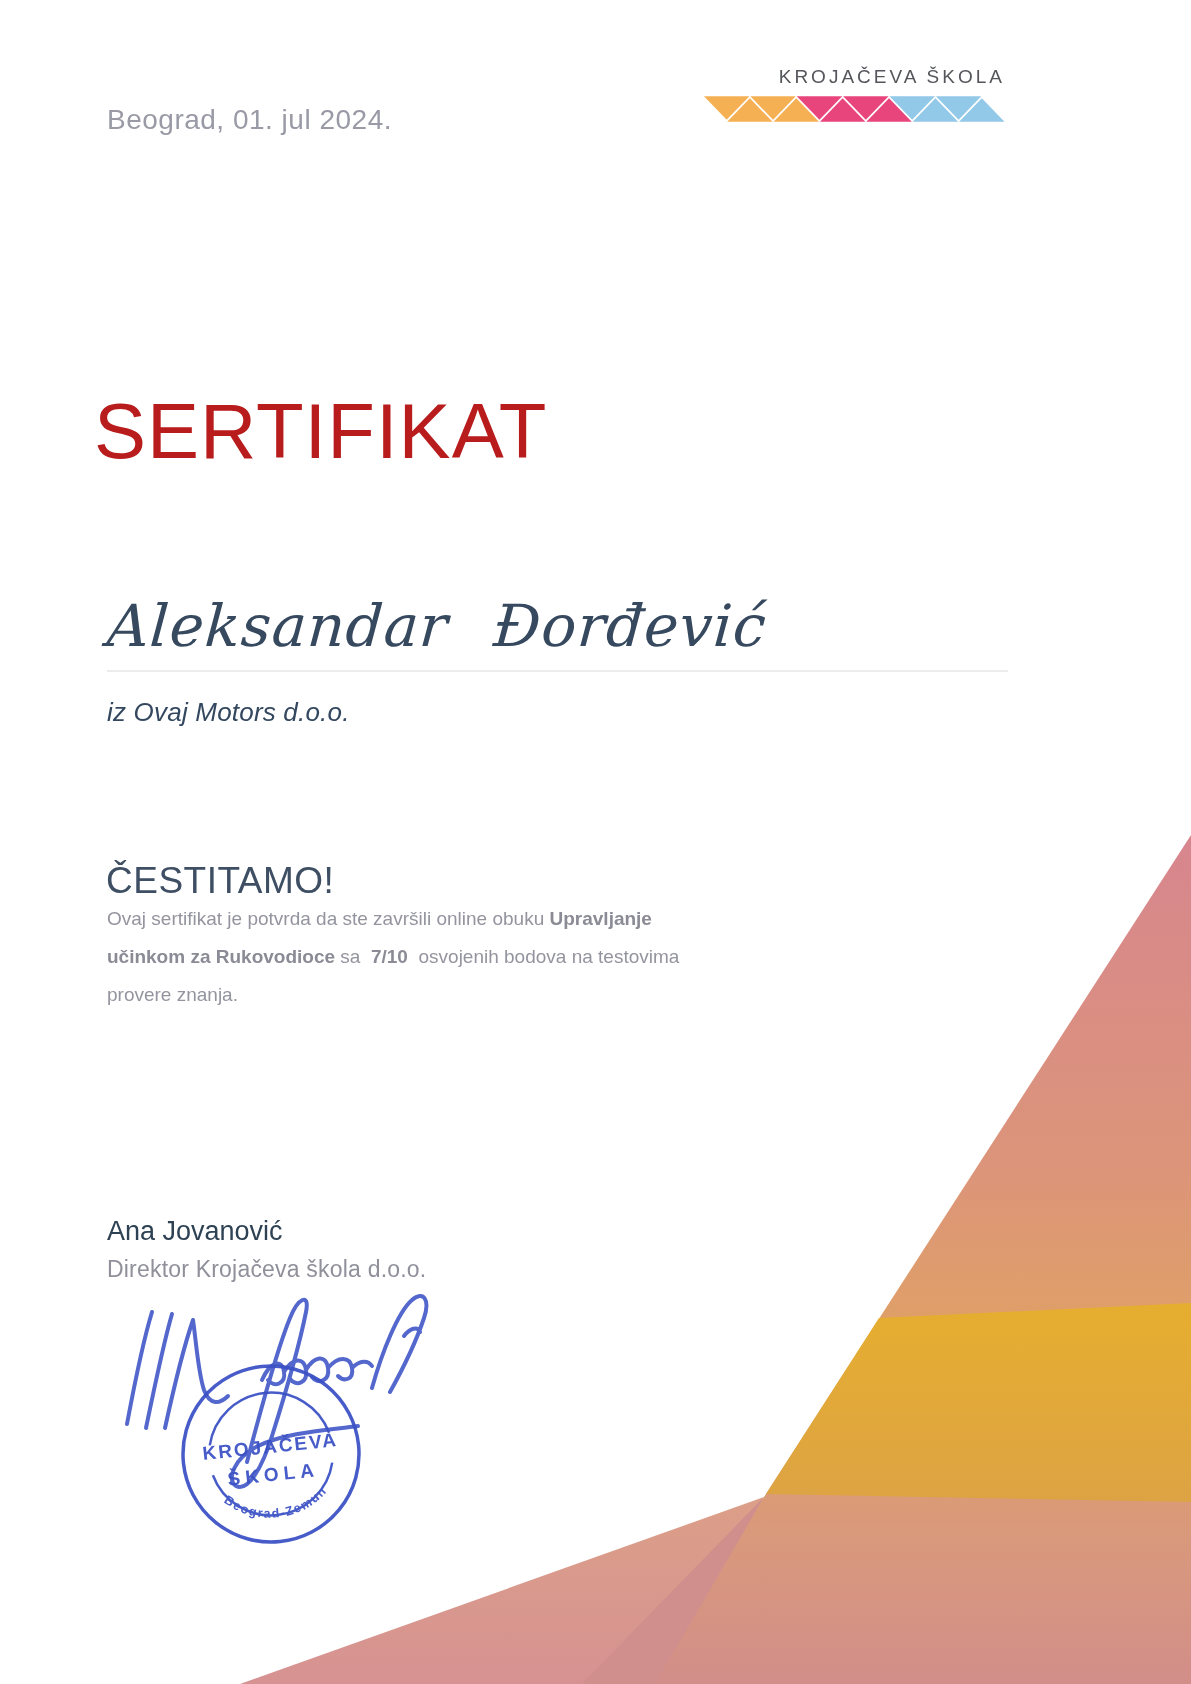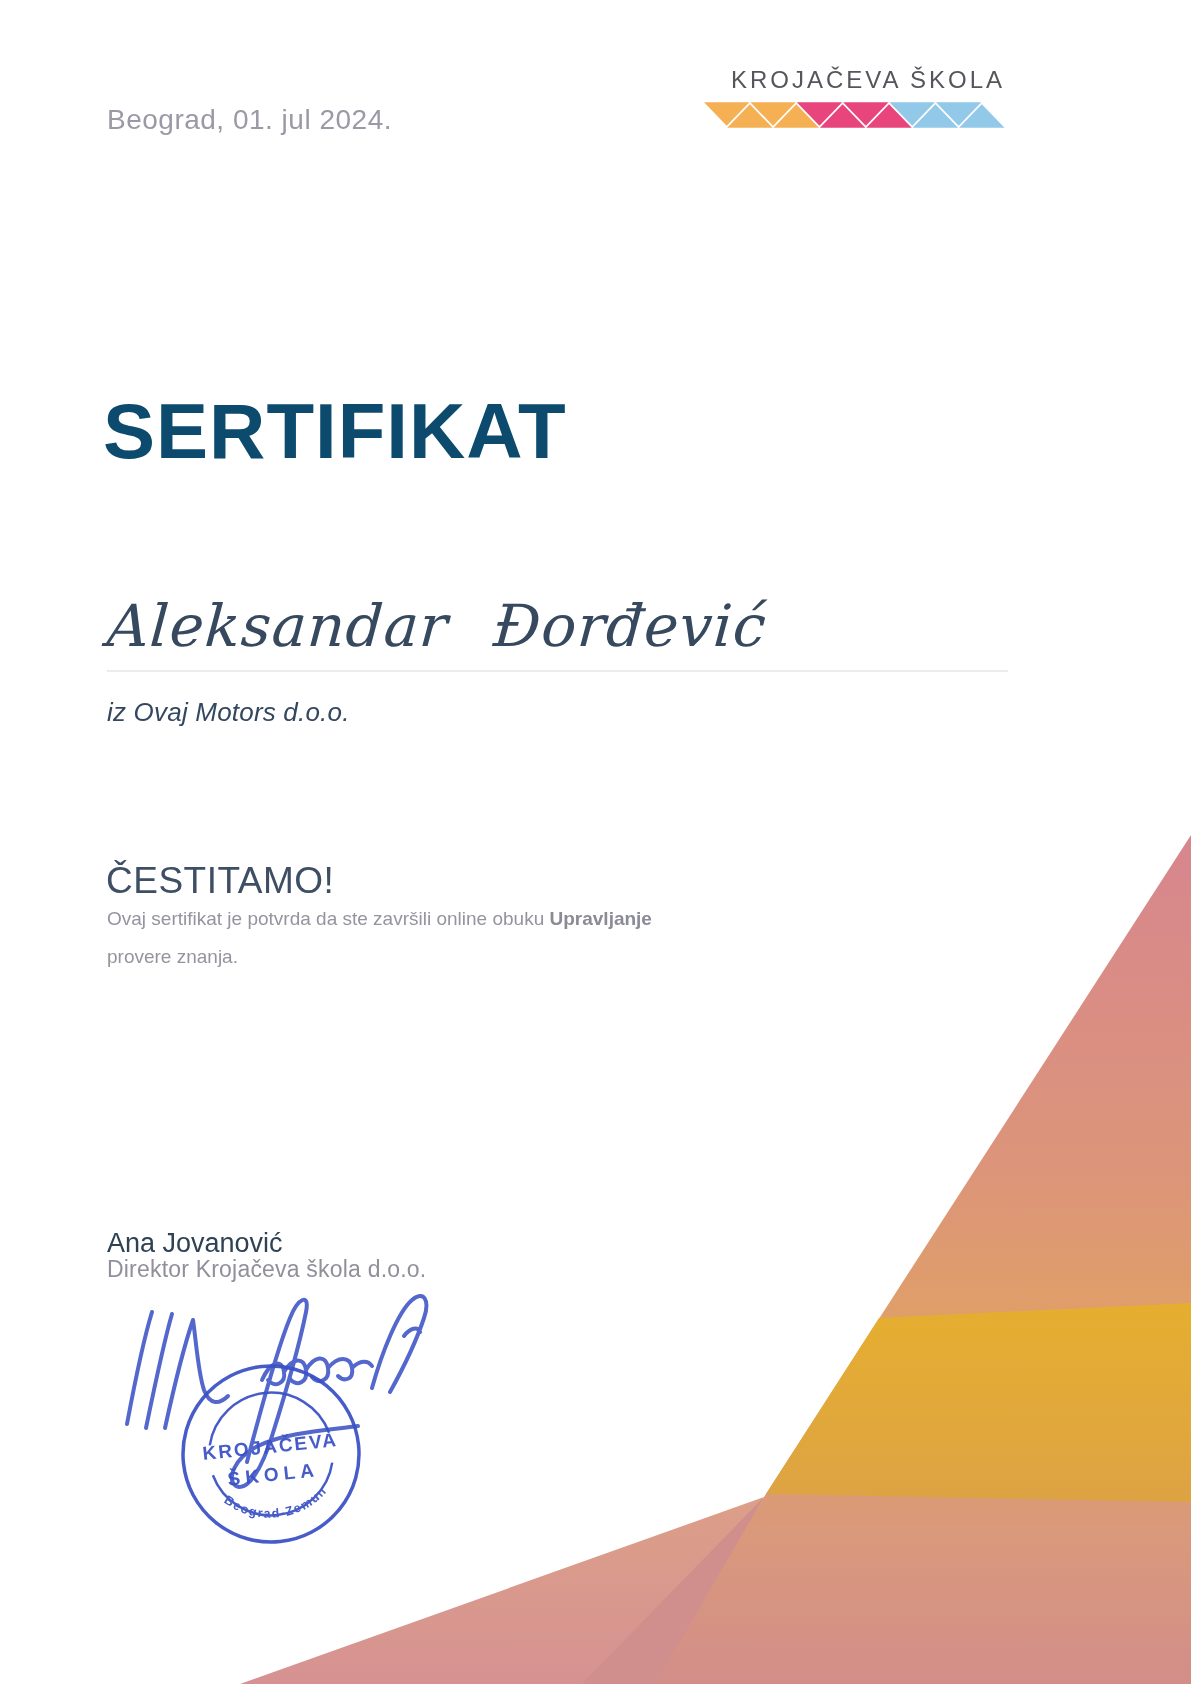--- a/index.html
+++ b/index.html
@@ -6,40 +6,40 @@
   .page{
     position:relative;width:1191px;height:1684px;overflow:hidden;background:#ffffff;
     font-family:"Liberation Sans",sans-serif;
   }
   .abs{position:absolute;}
   svg{display:block;}
 
   .date{left:107px;top:104px;font-size:28px;color:#9a9aa6;letter-spacing:.5px;}
 
   .logo{top:66px;right:186px;width:320px;text-align:right;}
-  .logo-text{font-size:24px;color:#54565b;font-weight:500;letter-spacing:3px;white-space:nowrap;}
+  .logo-text{font-size:19px;color:#54565b;font-weight:500;letter-spacing:3px;white-space:nowrap;}
   .logo-strip{margin-top:7px;margin-left:auto;}
 
   .issuer{left:107px;top:350px;font-size:27px;color:#3f5064;letter-spacing:.3px;}
-  .cert-title{left:103px;top:386px;font-size:78px;font-weight:700;color:#0c4a6e;letter-spacing:1px;}
+  .cert-title{left:94px;top:386px;font-size:78px;font-weight:400;color:#b91c1c;letter-spacing:1px;}
 
   .recipient-name{
     left:105px;top:592px;font-family:"DejaVu Serif","Liberation Serif",serif;
     font-style:italic;font-size:58px;color:#36495e;letter-spacing:1px;word-spacing:26px;
     transform:skewX(-4deg);transform-origin:left bottom;white-space:nowrap;
   }
   .name-rule{left:107px;top:670px;width:901px;height:2px;background:#ececee;}
   .company{left:107px;top:697px;font-style:italic;font-size:26px;color:#33475e;font-weight:500;letter-spacing:.2px;}
 
   .congrats-heading{left:106px;top:860px;font-size:37px;color:#3e4e63;font-weight:500;letter-spacing:.5px;}
   .congrats-paragraph{left:107px;top:900px;width:840px;font-size:19px;line-height:38px;color:#94949f;}
   .para-line{white-space:pre-wrap;}
   .para-line .b{font-weight:700;color:#8b8b96;}
 
-  .signer-name{left:107px;top:1216px;font-size:27px;color:#2e4254;font-weight:500;margin-top:12px;}
+  .signer-name{left:107px;top:1216px;font-size:27px;color:#2e4254;font-weight:500;}
   .signer-title{left:107px;top:1256px;font-size:23px;color:#90909b;letter-spacing:.2px;}
 
   .bg-layer{left:0;top:0;width:1191px;height:1684px;pointer-events:none;}
   .sig-layer{left:0;top:0;width:1191px;height:1684px;pointer-events:none;}
 
   .stamp-text{font-family:"Liberation Sans",sans-serif;fill:#3a50c4;}
 </style>
 </head>
 <body>
 
@@ -91,20 +91,21 @@
 
   <div class="abs cert-title">SERTIFIKAT</div>
 
   <div class="abs recipient-name">Aleksandar Đorđević</div>
   <div class="abs name-rule"></div>
   <div class="abs company">iz Ovaj Motors d.o.o.</div>
 
   <div class="abs congrats-heading">ČESTITAMO!</div>
   <div class="abs congrats-paragraph">
       <div class="para-line"><span>Ovaj sertifikat je potvrda da ste završili online obuku </span><span class="b">Upravljanje</span></div>
+      <div class="para-line"><span class="b">učinkom za Rukovodioce</span><span> sa  </span><span class="b">7/10</span><span>  osvojenih bodova na testovima</span></div>
       <div class="para-line"><span>provere znanja.</span></div>
     </div>
 
   <div class="abs signer-name">Ana Jovanović</div>
   <div class="abs signer-title">Direktor Krojačeva škola d.o.o.</div>
 
   <svg class="abs sig-layer" viewBox="0 0 1191 1684" width="1191" height="1684" aria-hidden="true">
     <g fill="none" stroke="#3d53c6" stroke-width="4" stroke-linecap="round" stroke-linejoin="round" opacity="0.88">
       <path d="M127,1424 C133,1392 144,1338 152,1312"></path>
       <path d="M146,1428 C153,1394 164,1341 172,1314"></path>

